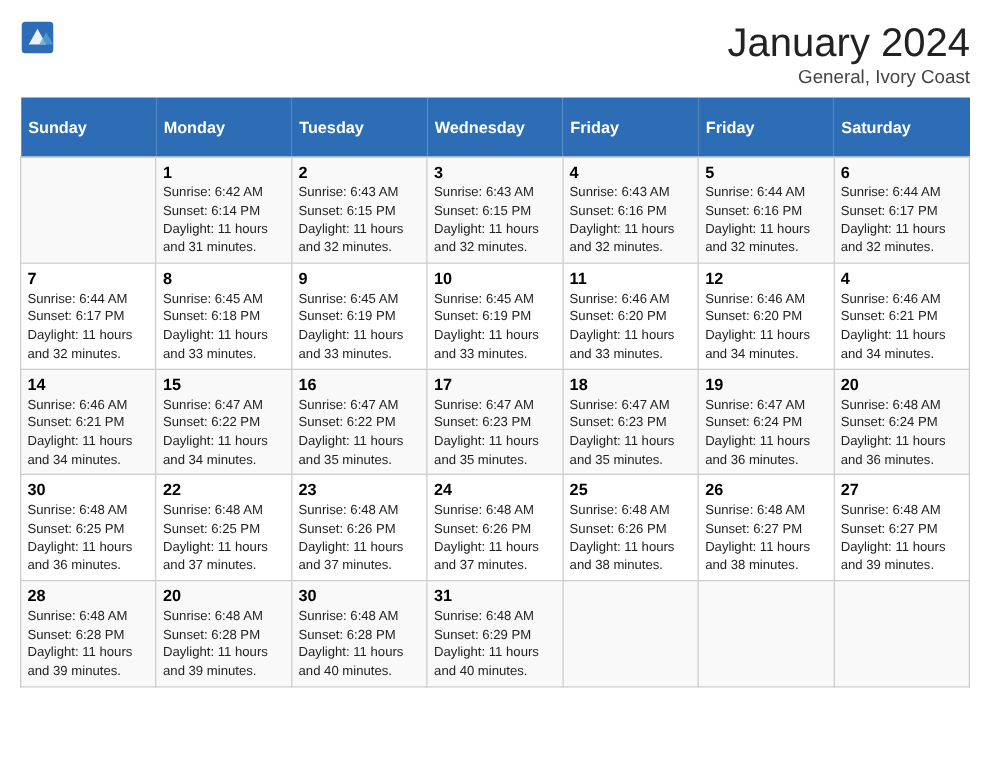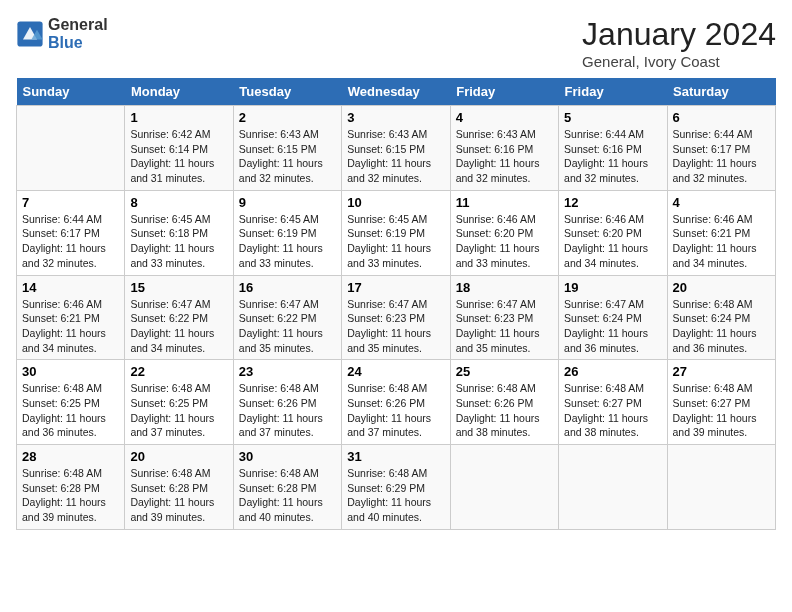--- a/index.html
+++ b/index.html
@@ -28,41 +28,41 @@
       font-weight: bold;
       line-height: 1.1;
       color: #1a1a2e;
     }
     .logo-text span:first-child { color: #333; }
     .logo-icon {
       width: 28px;
       height: 28px;
     }
     .title-block {
-      text-align: left;
+      text-align: right;
     }
     .title-block h1 {
       font-size: 32px;
       font-weight: normal;
       color: #222;
     }
     .title-block h2 {
       font-size: 15px;
       font-weight: normal;
       color: #444;
     }
     table {
       width: 100%;
       border-collapse: collapse;
       font-size: 11px;
     }
     thead tr th {
       background: #2d6db5;
       color: #fff;
-      padding: 6px 6px;
+      padding: 16px 6px;
       text-align: left;
       font-size: 13px;
       font-weight: bold;
     }
     tbody tr td {
       border: 1px solid #ccc;
       vertical-align: top;
       padding: 4px 5px;
       min-height: 80px;
       width: calc(100% / 7);
@@ -88,24 +88,20 @@
 </head>
 <body>
 
 <div class="header">
   <div class="logo">
     <svg class="logo-icon" viewBox="0 0 40 40">
       <rect x="2" y="2" width="36" height="36" rx="4" fill="#2d6db5"></rect>
       <polygon points="10,28 20,10 30,28" fill="white" opacity="0.9"></polygon>
       <polygon points="22,28 30,14 38,28" fill="#5a9fd4" opacity="0.8"></polygon>
     </svg>
-    <div class="logo-text">
-      <span>General</span>
-      <span style="color:#2d6db5;">Blue</span>
-    </div>
   </div>
   <div class="title-block">
     <h1>January 2024</h1>
     <h2>General, Ivory Coast</h2>
   </div>
 </div>
 
 <table>
   <thead>
     <tr id="header-row">

